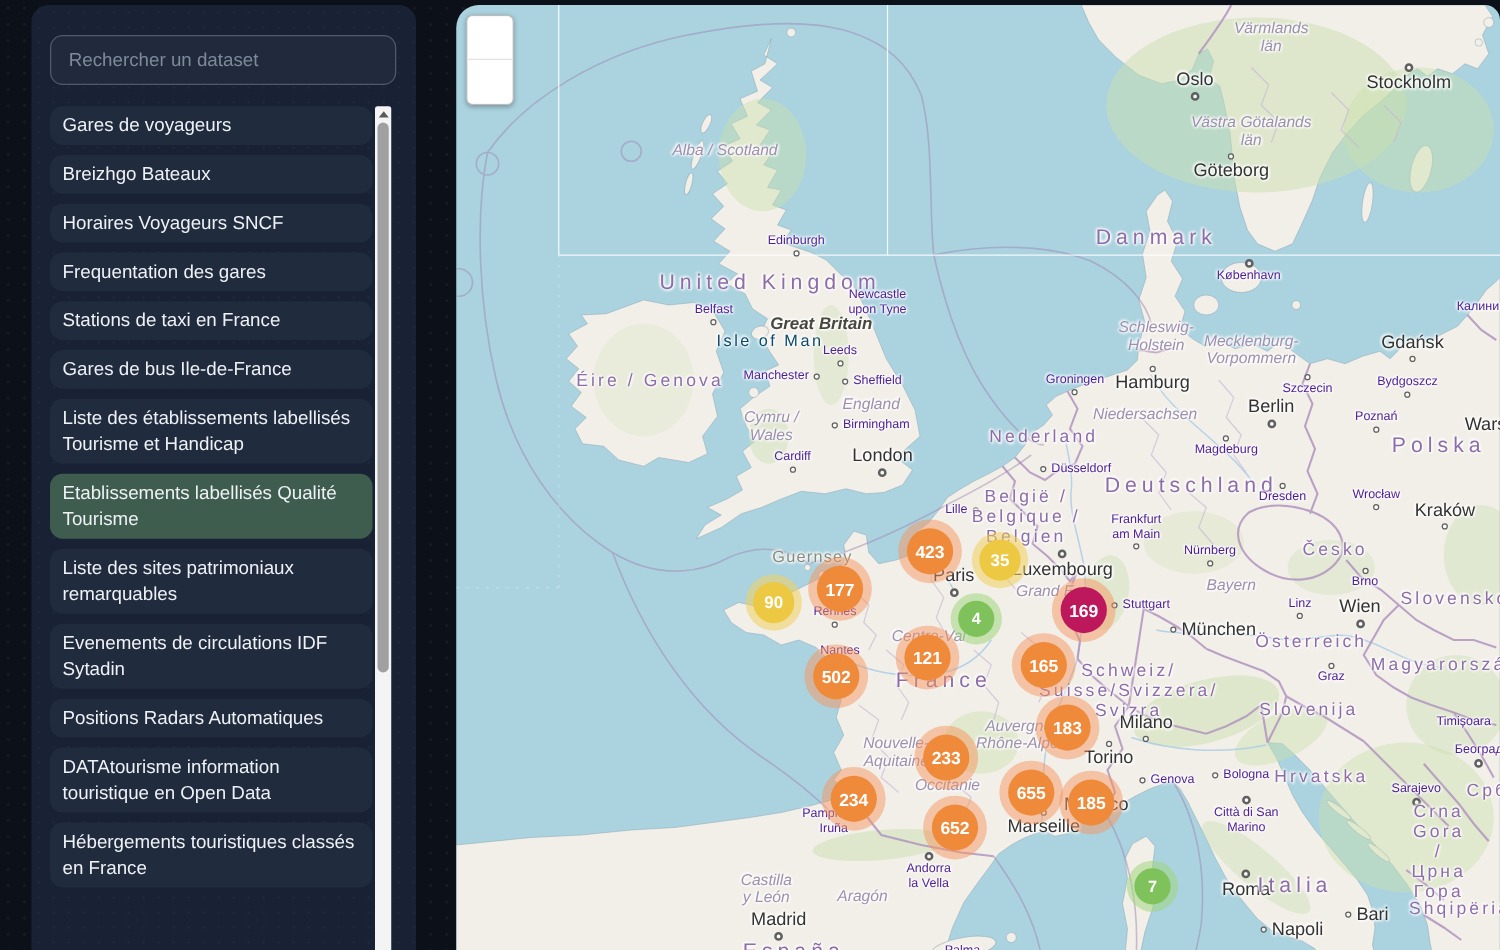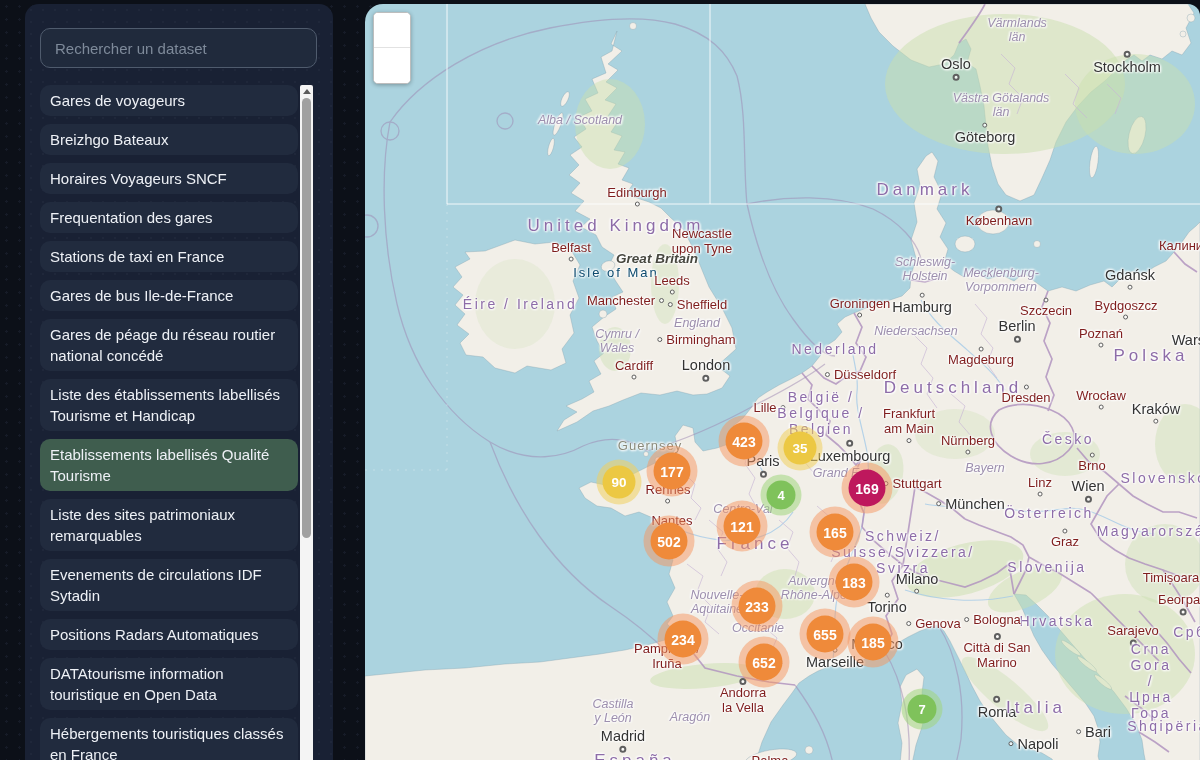--- a/index.html
+++ b/index.html
@@ -30,21 +30,21 @@
             border-bottom:5px solid #5a5a5a;}
   .sb-thumb{position:absolute;left:2px;top:13px;width:9px;height:440px;background:#a0a0a0;border-radius:5px;cursor:pointer;}
 
   
   .map{position:absolute;left:365px;top:4px;width:835px;height:756px;
        background:#abd3df;border-radius:18px 12px 0 0;overflow:hidden;cursor:grab;}
   .map svg{position:absolute;left:0;top:0;}
   .mlabel{position:absolute;transform:translate(-50%,-50%);white-space:pre-line;text-align:center;
           line-height:1.15;pointer-events:none;
           text-shadow:0 0 3px #fff,0 0 3px #fff,1px 1px 2px #fff,-1px -1px 2px #fff;}
-  .mlabel.city{font-size:13px;color:#7f1d1d;}
+  .mlabel.city{font-size:10px;color:#4c1d95;}
   .mlabel.city-lg{font-size:14.5px;color:#333333;}
   .mlabel.country{font-size:14px;color:#8d6ca8;letter-spacing:2.5px;}
   .mlabel.country-lg{font-size:17px;color:#8d6ca8;letter-spacing:4px;}
   .mlabel.region{font-size:12.5px;font-style:italic;color:#9d8fae;}
   .mlabel.region-dk{font-size:13.5px;font-style:italic;font-weight:bold;color:#47473f;}
   .mlabel.sea{font-size:13px;color:#0c4a6e;letter-spacing:2px;padding-left:28px;}
   .mlabel.island{font-size:13px;color:#8a8a7a;letter-spacing:1px;}
   .dot{position:absolute;width:5px;height:5px;border:1.4px solid #5f5f5f;border-radius:50%;
        background:rgba(255,255,255,.75);box-sizing:border-box;}
   .dot.cap{width:7px;height:7px;border-width:2px;}
@@ -73,21 +73,20 @@
 
   <div class="sidebar">
     <input class="search" type="text" placeholder="Rechercher un dataset" style="">
     <div class="dataset-list">
         <div class="ds-item">Gares de voyageurs</div>
         <div class="ds-item">Breizhgo Bateaux</div>
         <div class="ds-item">Horaires Voyageurs SNCF</div>
         <div class="ds-item">Frequentation des gares</div>
         <div class="ds-item">Stations de taxi en France</div>
         <div class="ds-item">Gares de bus Ile-de-France</div>
-        <div class="ds-item">Gares de péage du réseau routier national concédé</div>
         <div class="ds-item">Liste des établissements labellisés Tourisme et Handicap</div>
         <div class="ds-item selected">Etablissements labellisés Qualité Tourisme</div>
         <div class="ds-item">Liste des sites patrimoniaux remarquables</div>
         <div class="ds-item">Evenements de circulations IDF Sytadin</div>
         <div class="ds-item">Positions Radars Automatiques</div>
         <div class="ds-item">DATAtourisme information touristique en Open Data</div>
         <div class="ds-item">Hébergements touristiques classés en France</div>
       </div>
     <div class="sb-track">
       <div class="sb-arrow"></div>
@@ -254,21 +253,21 @@
         <div class="mlabel city" style="left: 634px; top: 217px;"><span>København</span><i class="dot t cap"></i></div>
         <div class="mlabel region" style="left: 215px; top: 116px;"><span>Alba / Scotland</span></div>
         <div class="mlabel city" style="left: 272px; top: 189px;"><span>Edinburgh</span><i class="dot b"></i></div>
         <div class="mlabel country-lg" style="left: 251px; top: 222px;"><span>United Kingdom</span></div>
         <div class="mlabel city" style="left: 206px; top: 244px;"><span>Belfast</span><i class="dot b"></i></div>
         <div class="mlabel city" style="left: 337px; top: 238px;"><span>Newcastle
 upon Tyne</span></div>
         <div class="mlabel region-dk" style="left: 292px; top: 255px;"><span>Great Britain</span></div>
         <div class="mlabel sea" style="left: 237px; top: 269px;"><span>Isle of Man</span></div>
         <div class="mlabel city" style="left: 307px; top: 277px;"><span>Leeds</span><i class="dot b"></i></div>
-        <div class="mlabel country" style="left: 155px; top: 300px;"><span>Éire / Ireland</span></div>
+        <div class="mlabel country" style="left: 155px; top: 300px;"><span>Éire / Genova</span></div>
         <div class="mlabel city" style="left: 256px; top: 297px;"><span>Manchester</span><i class="dot r"></i></div>
         <div class="mlabel city" style="left: 337px; top: 301px;"><span>Sheffield</span><i class="dot l"></i></div>
         <div class="mlabel region" style="left: 332px; top: 319px;"><span>England</span></div>
         <div class="mlabel region" style="left: 252px; top: 337px;"><span>Cymru /
 Wales</span></div>
         <div class="mlabel city" style="left: 336px; top: 336px;"><span>Birmingham</span><i class="dot l"></i></div>
         <div class="mlabel city" style="left: 269px; top: 362px;"><span>Cardiff</span><i class="dot b"></i></div>
         <div class="mlabel city-lg" style="left: 341px; top: 361px;"><span>London</span><i class="dot b cap"></i></div>
         <div class="mlabel city" style="left: 495px; top: 300px;"><span>Groningen</span><i class="dot b"></i></div>
         <div class="mlabel city-lg" style="left: 557px; top: 303px;"><span>Hamburg</span><i class="dot t"></i></div>

